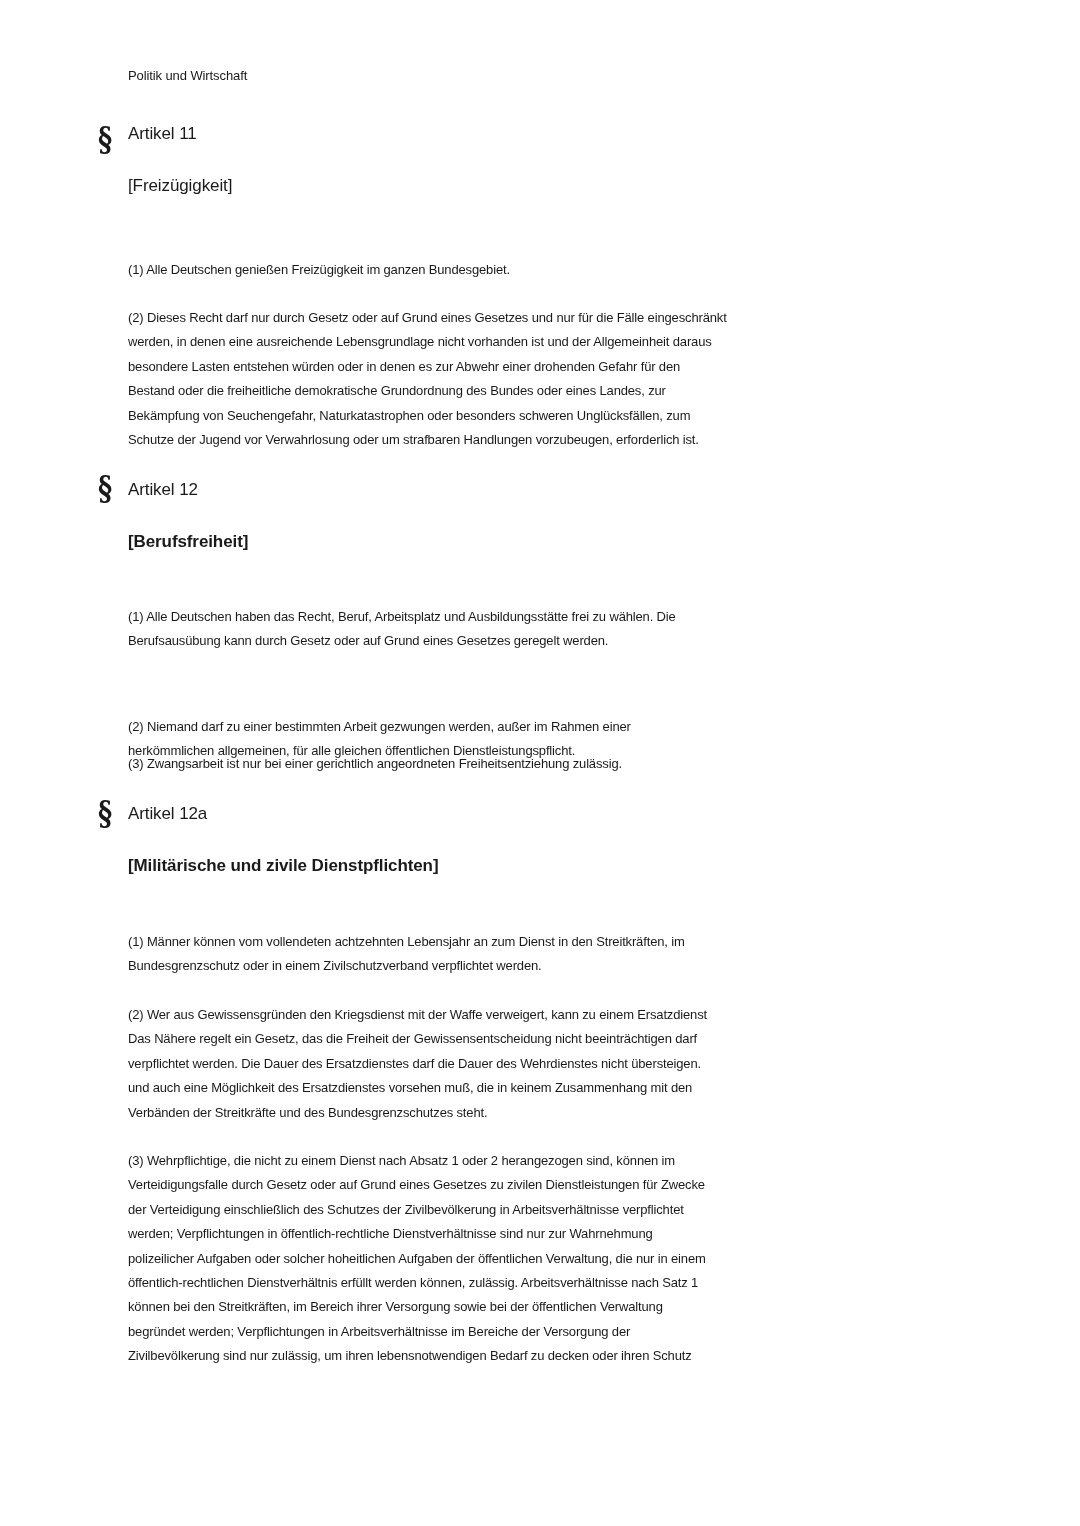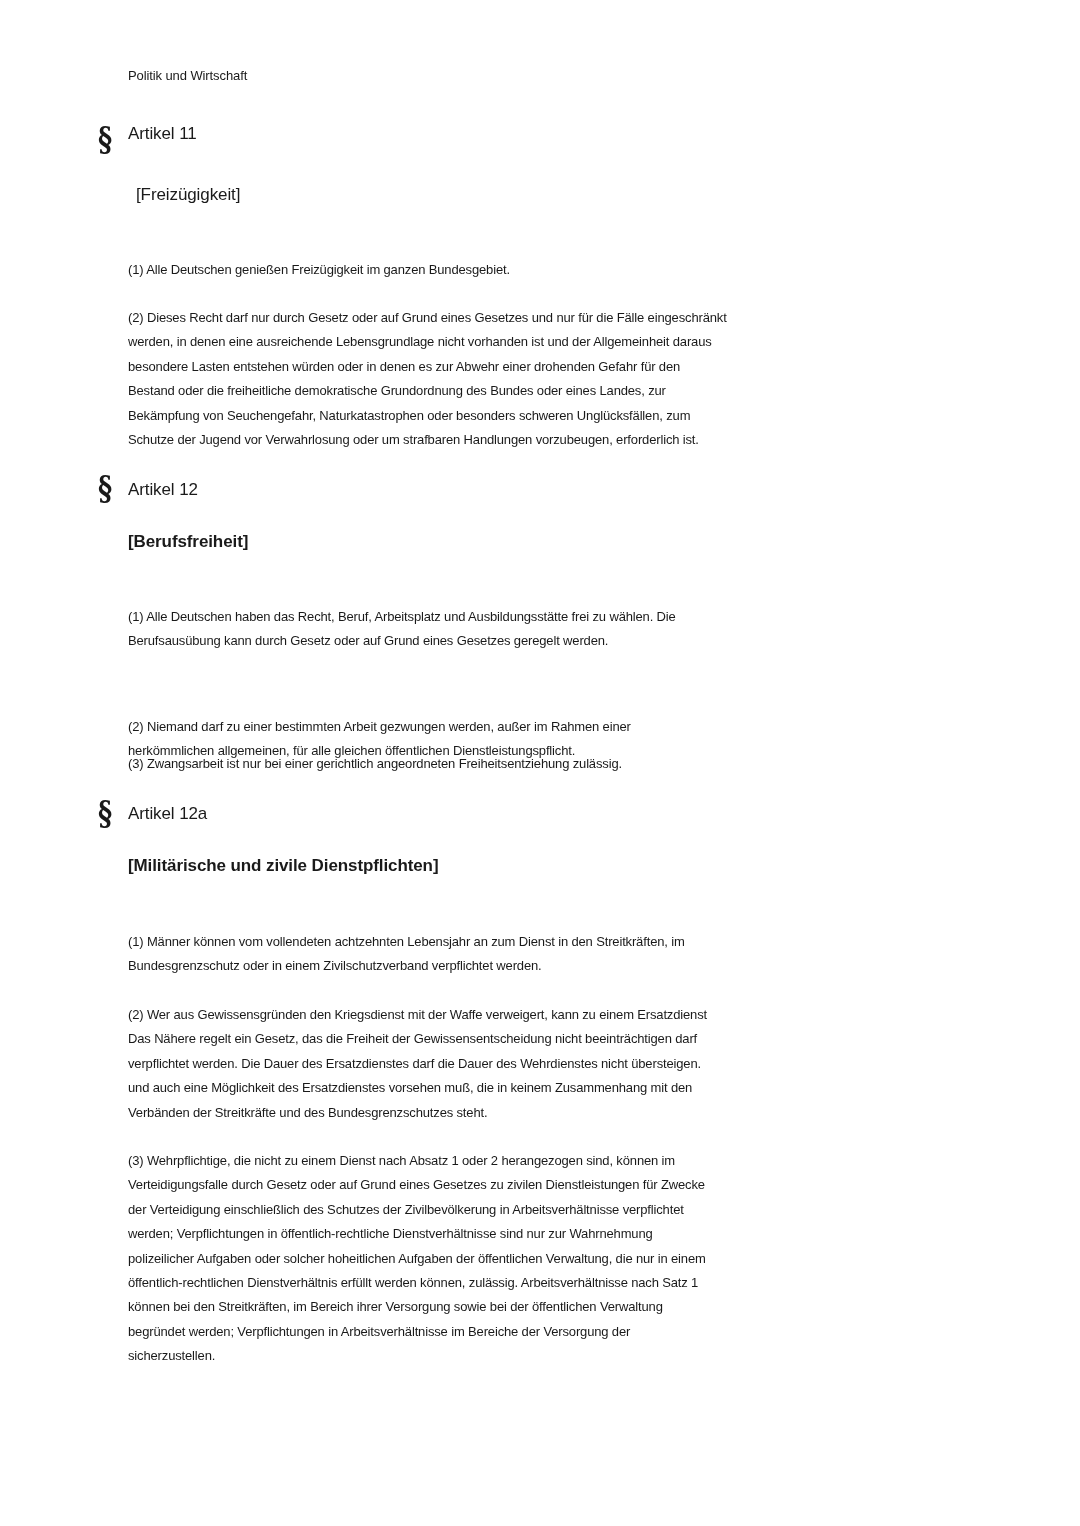--- a/index.html
+++ b/index.html
@@ -23,21 +23,21 @@
 </style>
 </head>
 <body>
 
 <div class="page">
 
   <div class="t header">Politik und Wirtschaft</div>
 
   <div class="para-sign" style="top:122px;">§</div>
   <div class="t art-title" style="top:122px;">Artikel 11</div>
-  <div class="t bracket" style="top:183px;margin-left:8px;">[Freizügigkeit]</div>
+  <div class="t bracket" style="top:174px;">[Freizügigkeit]</div>
 
   <div class="block" style="top:258px;">
     <span class="line">(1) Alle Deutschen genießen Freizügigkeit im ganzen Bundesgebiet.</span>
   </div>
   <div class="block" style="top:306px;">
     <span class="line">(2) Dieses Recht darf nur durch Gesetz oder auf Grund eines Gesetzes und nur für die Fälle eingeschränkt</span>
     <span class="line">werden, in denen eine ausreichende Lebensgrundlage nicht vorhanden ist und der Allgemeinheit daraus</span>
     <span class="line">besondere Lasten entstehen würden oder in denen es zur Abwehr einer drohenden Gefahr für den</span>
     <span class="line">Bestand oder die freiheitliche demokratische Grundordnung des Bundes oder eines Landes, zur</span>
     <span class="line">Bekämpfung von Seuchengefahr, Naturkatastrophen oder besonders schweren Unglücksfällen, zum</span>
@@ -77,16 +77,16 @@
   </div>
   <div class="block" style="top:1149px;">
     <span class="line">(3) Wehrpflichtige, die nicht zu einem Dienst nach Absatz 1 oder 2 herangezogen sind, können im</span>
     <span class="line">Verteidigungsfalle durch Gesetz oder auf Grund eines Gesetzes zu zivilen Dienstleistungen für Zwecke</span>
     <span class="line">der Verteidigung einschließlich des Schutzes der Zivilbevölkerung in Arbeitsverhältnisse verpflichtet</span>
     <span class="line">werden; Verpflichtungen in öffentlich-rechtliche Dienstverhältnisse sind nur zur Wahrnehmung</span>
     <span class="line">polizeilicher Aufgaben oder solcher hoheitlichen Aufgaben der öffentlichen Verwaltung, die nur in einem</span>
     <span class="line">öffentlich-rechtlichen Dienstverhältnis erfüllt werden können, zulässig. Arbeitsverhältnisse nach Satz 1</span>
     <span class="line">können bei den Streitkräften, im Bereich ihrer Versorgung sowie bei der öffentlichen Verwaltung</span>
     <span class="line">begründet werden; Verpflichtungen in Arbeitsverhältnisse im Bereiche der Versorgung der</span>
-    <span class="line">sicherzustellen.</span>
+    <span class="line">Zivilbevölkerung sind nur zulässig, um ihren lebensnotwendigen Bedarf zu decken oder ihren Schutz</span>
   </div>
 
 </div>
 
 </body></html>

